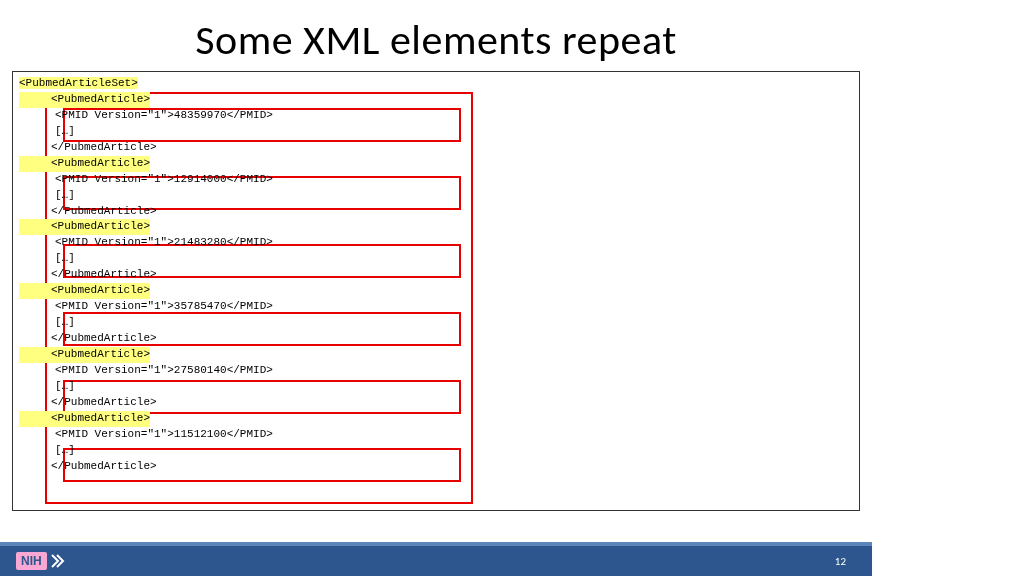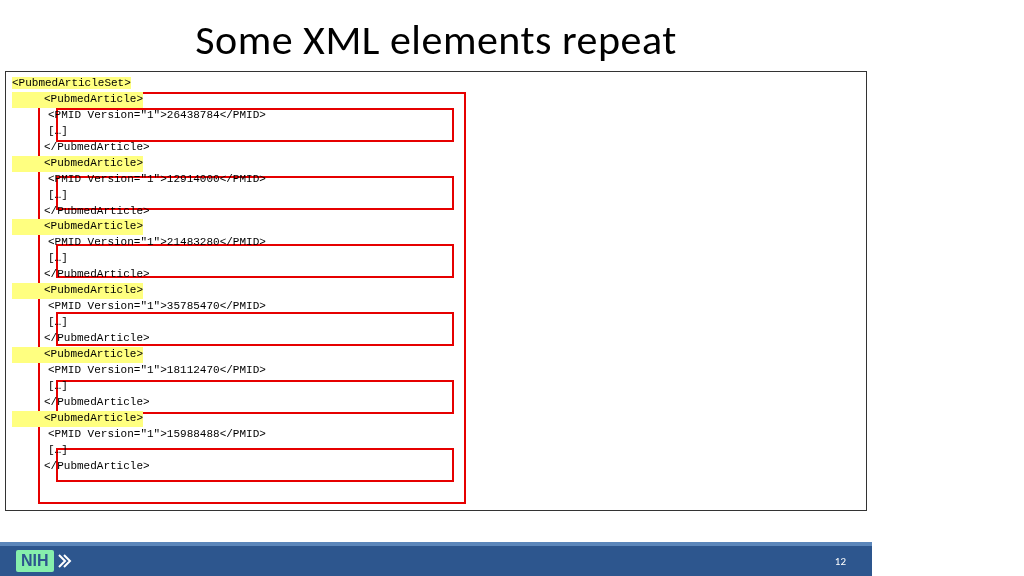--- a/index.html
+++ b/index.html
@@ -1,30 +1,30 @@
 <!DOCTYPE html>
 <html><head>
 <meta charset="utf-8">
 <style>
   * { margin: 0; padding: 0; box-sizing: border-box; }
   html, body { width: 1024px; height: 576px; font-family: Calibri, Arial, sans-serif; background: #fff; overflow: hidden; }
   .slide { position: relative; width: 872px; height: 576px; border-radius: 29px; }
   .title { text-align: center; font-size: 42px; font-weight: 400; color: #000; padding: 14px 0 6px 0; letter-spacing: 0.5px; }
-  .xml-box { margin: 0 5px; border: 1px solid #333; padding: 4px 6px 6px 6px; position: relative; height: 440px; }
+  .xml-box { margin: 0 12px; border: 1px solid #333; padding: 4px 6px 6px 6px; position: relative; height: 440px; }
   .xml-content { font-family: "Courier New", monospace; font-size: 11px; line-height: 1.45; color: #000; position: relative; z-index: 2; }
   .hl { background: #ffff80; }
   .ind1 { padding-left: 32px; display: inline-block; }
   .ind2 { padding-left: 36px; display: inline-block; }
   .xml-line { white-space: pre; }
   .redbox { position: absolute; border: 2px solid #e60000; z-index: 1; pointer-events: none; }
   .outer-redbox { left: 32px; top: 20px; width: 428px; height: 412px; }
   .inner-redbox { left: 50px; width: 398px; height: 34px; }
   .footer { position: absolute; left: 0; bottom: 0; width: 100%; height: 34px; background: #2d568e; border-top: 4px solid #5b86ba; display: flex; align-items: center; color: #fff; }
   .nih-logo { margin-left: 16px; display: flex; align-items: center; }
-  .nih-badge { background: #86efac; color: #2d568e; font-weight: 700; font-size: 16px; padding: 2px 5px; border-radius: 2px; font-family: Arial, sans-serif; }
+  .nih-badge { background: #f9a8d4; color: #2d568e; font-weight: 700; font-size: 12px; padding: 2px 5px; border-radius: 2px; font-family: Arial, sans-serif; }
   .nih-chevron { margin-left: 2px; }
   .nih-text { margin-left: 10px; font-size: 13px; color: #eef3f9; font-family: "Segoe UI", Arial, sans-serif; }
   .page-num { position: absolute; right: 26px; color: #fff; font-size: 11px; }
 </style>
 </head>
 <body>
 
 <div class="slide">
   <div class="title">Some XML elements repeat</div>
 
@@ -35,46 +35,46 @@
     <div class="redbox inner-redbox" style="top:104px"></div>
     <div class="redbox inner-redbox" style="top:172px"></div>
     <div class="redbox inner-redbox" style="top:240px"></div>
     <div class="redbox inner-redbox" style="top:308px"></div>
     <div class="redbox inner-redbox" style="top:376px"></div>
 
     <div class="xml-content">
       <div class="xml-line"><span class="hl">&lt;PubmedArticleSet&gt;</span></div>
 
       <div class="xml-line"><span class="ind1 hl">&lt;PubmedArticle&gt;</span></div>
-      <div class="xml-line"><span class="ind2"><span>&lt;PMID Version="1"&gt;</span><span>26438784</span><span>&lt;/PMID&gt;</span></span></div>
+      <div class="xml-line"><span class="ind2"><span>&lt;PMID Version="1"&gt;</span><span>48359970</span><span>&lt;/PMID&gt;</span></span></div>
       <div class="xml-line"><span class="ind2">[…]</span></div>
       <div class="xml-line"><span class="ind1">&lt;/PubmedArticle&gt;</span></div>
 
       <div class="xml-line"><span class="ind1 hl">&lt;PubmedArticle&gt;</span></div>
       <div class="xml-line"><span class="ind2"><span>&lt;PMID Version="1"&gt;</span><span>12914000</span><span>&lt;/PMID&gt;</span></span></div>
       <div class="xml-line"><span class="ind2">[…]</span></div>
       <div class="xml-line"><span class="ind1">&lt;/PubmedArticle&gt;</span></div>
 
       <div class="xml-line"><span class="ind1 hl">&lt;PubmedArticle&gt;</span></div>
       <div class="xml-line"><span class="ind2"><span>&lt;PMID Version="1"&gt;</span><span>21483280</span><span>&lt;/PMID&gt;</span></span></div>
       <div class="xml-line"><span class="ind2">[…]</span></div>
       <div class="xml-line"><span class="ind1">&lt;/PubmedArticle&gt;</span></div>
 
       <div class="xml-line"><span class="ind1 hl">&lt;PubmedArticle&gt;</span></div>
       <div class="xml-line"><span class="ind2"><span>&lt;PMID Version="1"&gt;</span><span>35785470</span><span>&lt;/PMID&gt;</span></span></div>
       <div class="xml-line"><span class="ind2">[…]</span></div>
       <div class="xml-line"><span class="ind1">&lt;/PubmedArticle&gt;</span></div>
 
       <div class="xml-line"><span class="ind1 hl">&lt;PubmedArticle&gt;</span></div>
-      <div class="xml-line"><span class="ind2"><span>&lt;PMID Version="1"&gt;</span><span>18112470</span><span>&lt;/PMID&gt;</span></span></div>
+      <div class="xml-line"><span class="ind2"><span>&lt;PMID Version="1"&gt;</span><span>27580140</span><span>&lt;/PMID&gt;</span></span></div>
       <div class="xml-line"><span class="ind2">[…]</span></div>
       <div class="xml-line"><span class="ind1">&lt;/PubmedArticle&gt;</span></div>
 
       <div class="xml-line"><span class="ind1 hl">&lt;PubmedArticle&gt;</span></div>
-      <div class="xml-line"><span class="ind2"><span>&lt;PMID Version="1"&gt;</span><span>15988488</span><span>&lt;/PMID&gt;</span></span></div>
+      <div class="xml-line"><span class="ind2"><span>&lt;PMID Version="1"&gt;</span><span>11512100</span><span>&lt;/PMID&gt;</span></span></div>
       <div class="xml-line"><span class="ind2">[…]</span></div>
       <div class="xml-line"><span class="ind1">&lt;/PubmedArticle&gt;</span></div>
 
     </div>
   </div>
 
   <div class="footer">
     <div class="nih-logo">
       <span class="nih-badge">NIH</span>
       <svg class="nih-chevron" width="16" height="16" viewBox="0 0 16 16">

